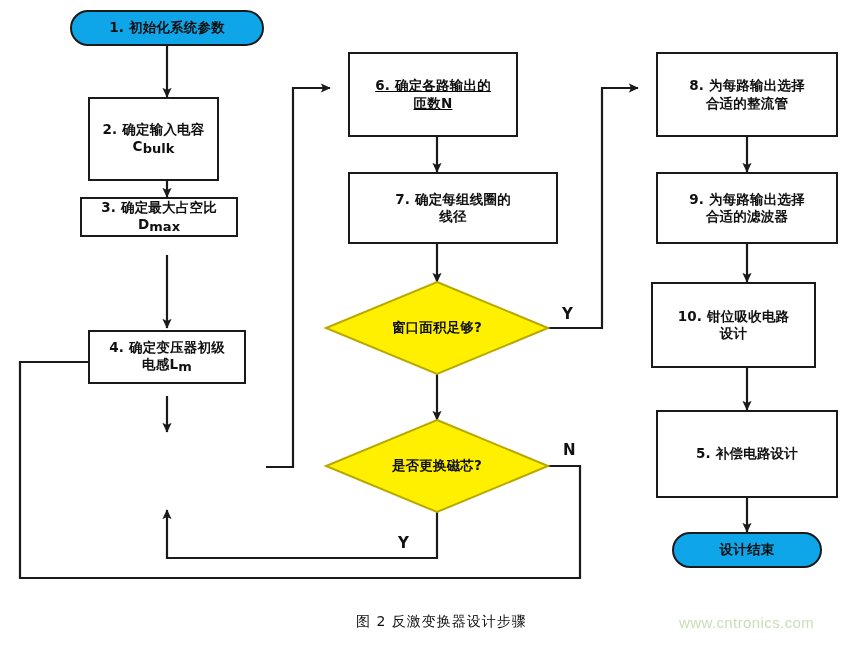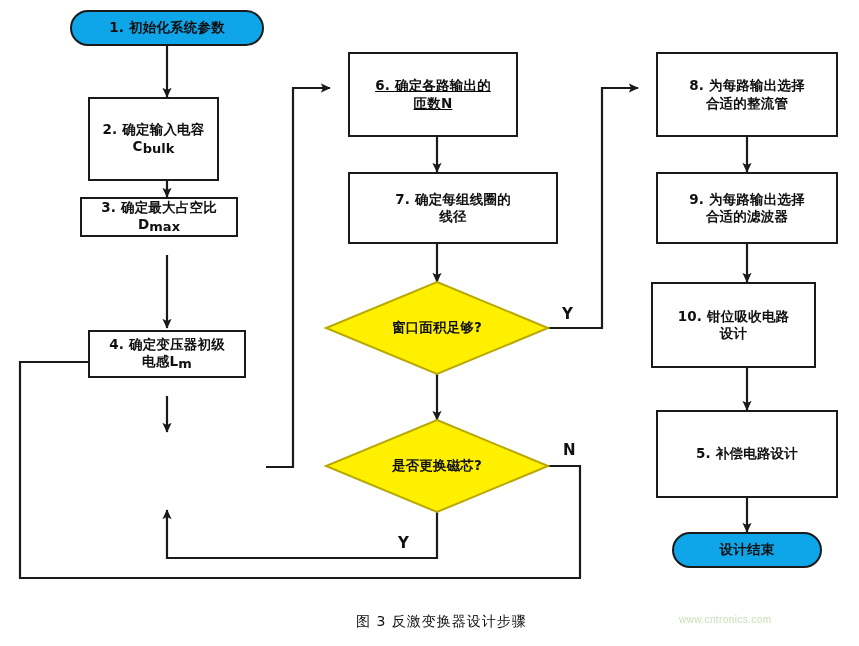--- a/index.html
+++ b/index.html
@@ -46,21 +46,21 @@
   }
   .sub{font-size:13px;vertical-align:-2px;letter-spacing:0;}
   .caption{
     position:absolute;
     font-family:"DejaVu Sans","Liberation Sans",sans-serif;
     font-size:14px;color:#111;letter-spacing:1px;
   }
   .watermark{
     position:absolute;
     font-family:"Liberation Sans","DejaVu Sans",sans-serif;
-    font-size:10px;color:#c9ddb6;letter-spacing:0.4px;
+    font-size:15px;color:#c9ddb6;letter-spacing:0.4px;
   }
 </style>
 </head>
 <body>
 
 <div id="stage">
 
   <svg id="flow" viewBox="0 0 859 646">
     <defs>
       <marker id="arr" markerWidth="12" markerHeight="12" refX="9.2" refY="5" orient="auto" markerUnits="userSpaceOnUse">
@@ -99,21 +99,21 @@
   </div>
 
   <div class="node proc" style="left:88px;top:97px;width:131px;height:84px;">
     <span class="node-label"><span>2. 确定输入电容</span><br><span>C</span><span class="sub">bulk</span></span>
   </div>
 
   <div class="node proc" style="left:80px;top:197px;width:158px;height:40px;">
     <span class="node-label"><span>3. 确定最大占空比</span><br><span>D</span><span class="sub">max</span></span>
   </div>
 
-  <div class="node proc" style="left:88px;top:330px;width:158px;height:48px;">
+  <div class="node proc" style="left:88px;top:330px;width:158px;height:54px;">
     <span class="node-label"><span>4. 确定变压器初级</span><br><span>电感L</span><span class="sub">m</span></span>
   </div>
 
 
   <div class="node proc" style="left:348px;top:52px;width:170px;height:85px;text-decoration:underline;">
     <span class="node-label">6. 确定各路输出的
 匝数N</span>
   </div>
 
   <div class="node proc" style="left:348px;top:172px;width:210px;height:72px;">
@@ -151,17 +151,17 @@
   <div class="node term" style="left:672px;top:532px;width:150px;height:36px;">
     <span class="node-label">设计结束</span>
   </div>
 
   <div class="branch" style="left:562px;top:305px;">Y</div>
 
   <div class="branch" style="left:563px;top:441px;">N</div>
 
   <div class="branch" style="left:398px;top:534px;">Y</div>
 
-  <div class="caption" style="left:356px;top:613px;">图 3  反激变换器设计步骤</div>
+  <div class="caption" style="left:356px;top:613px;">图 2  反激变换器设计步骤</div>
 
   <div class="watermark" style="left:679px;top:614px;">www.cntronics.com</div>
 
 </div>
 
 </body></html>

